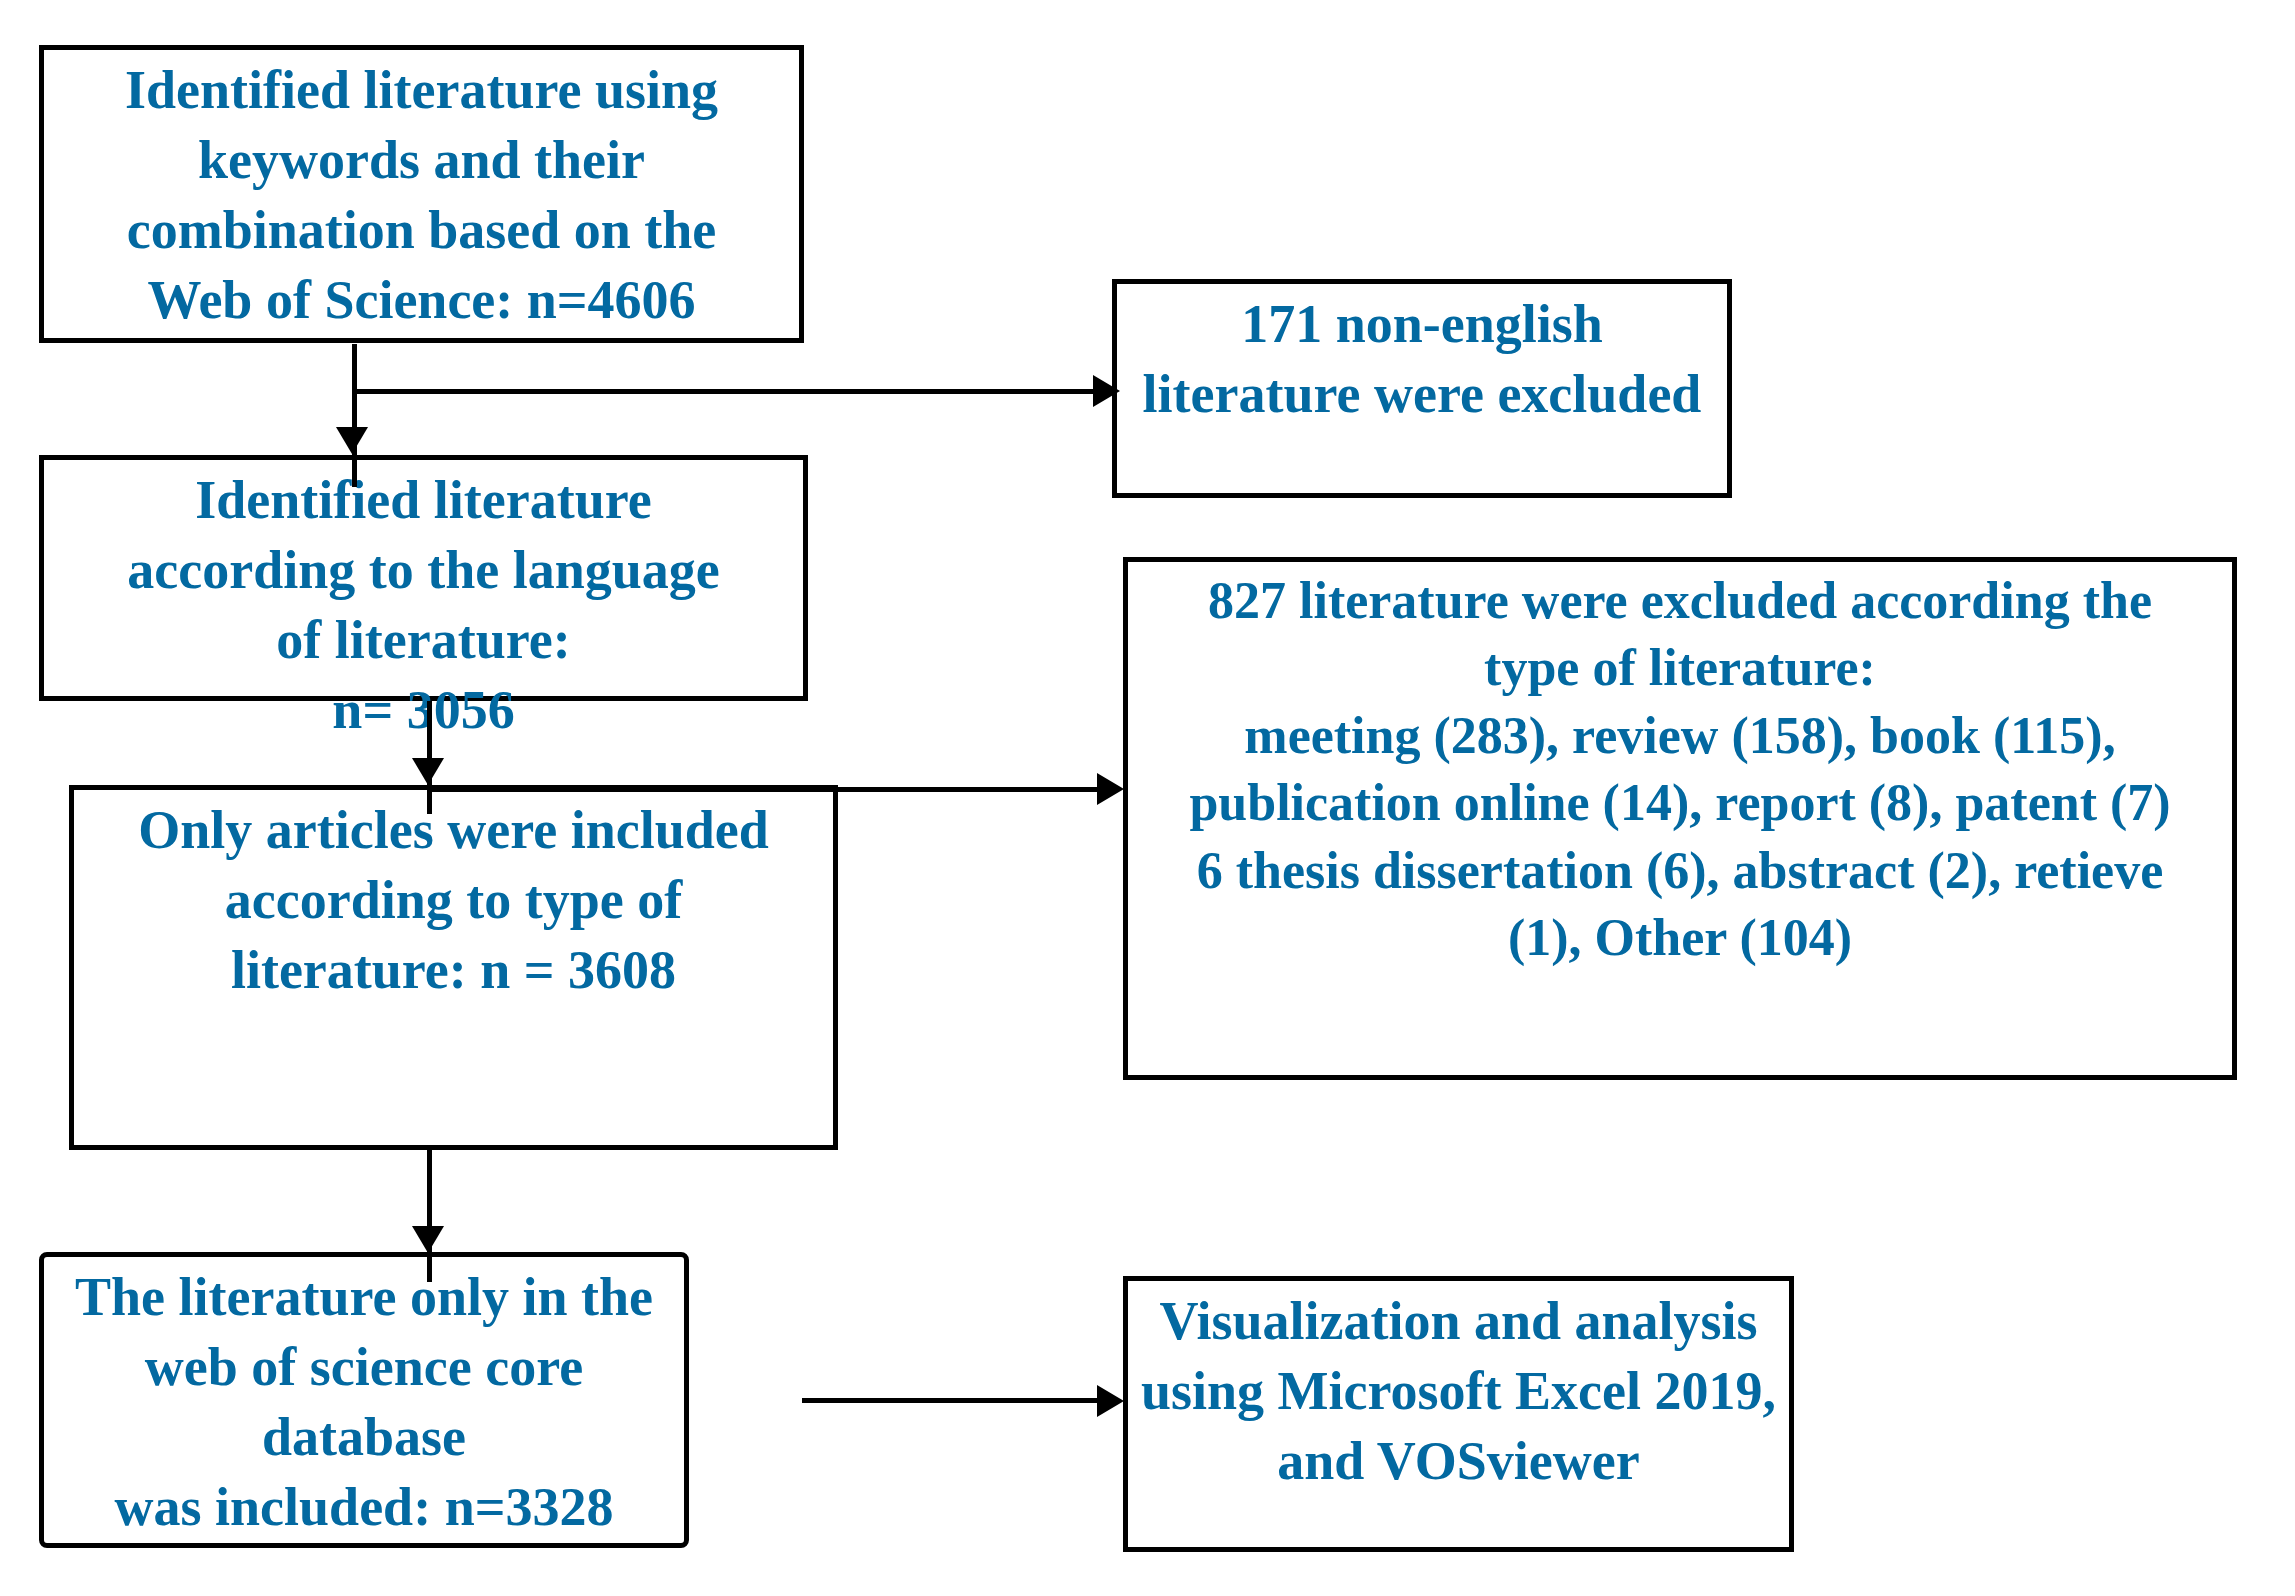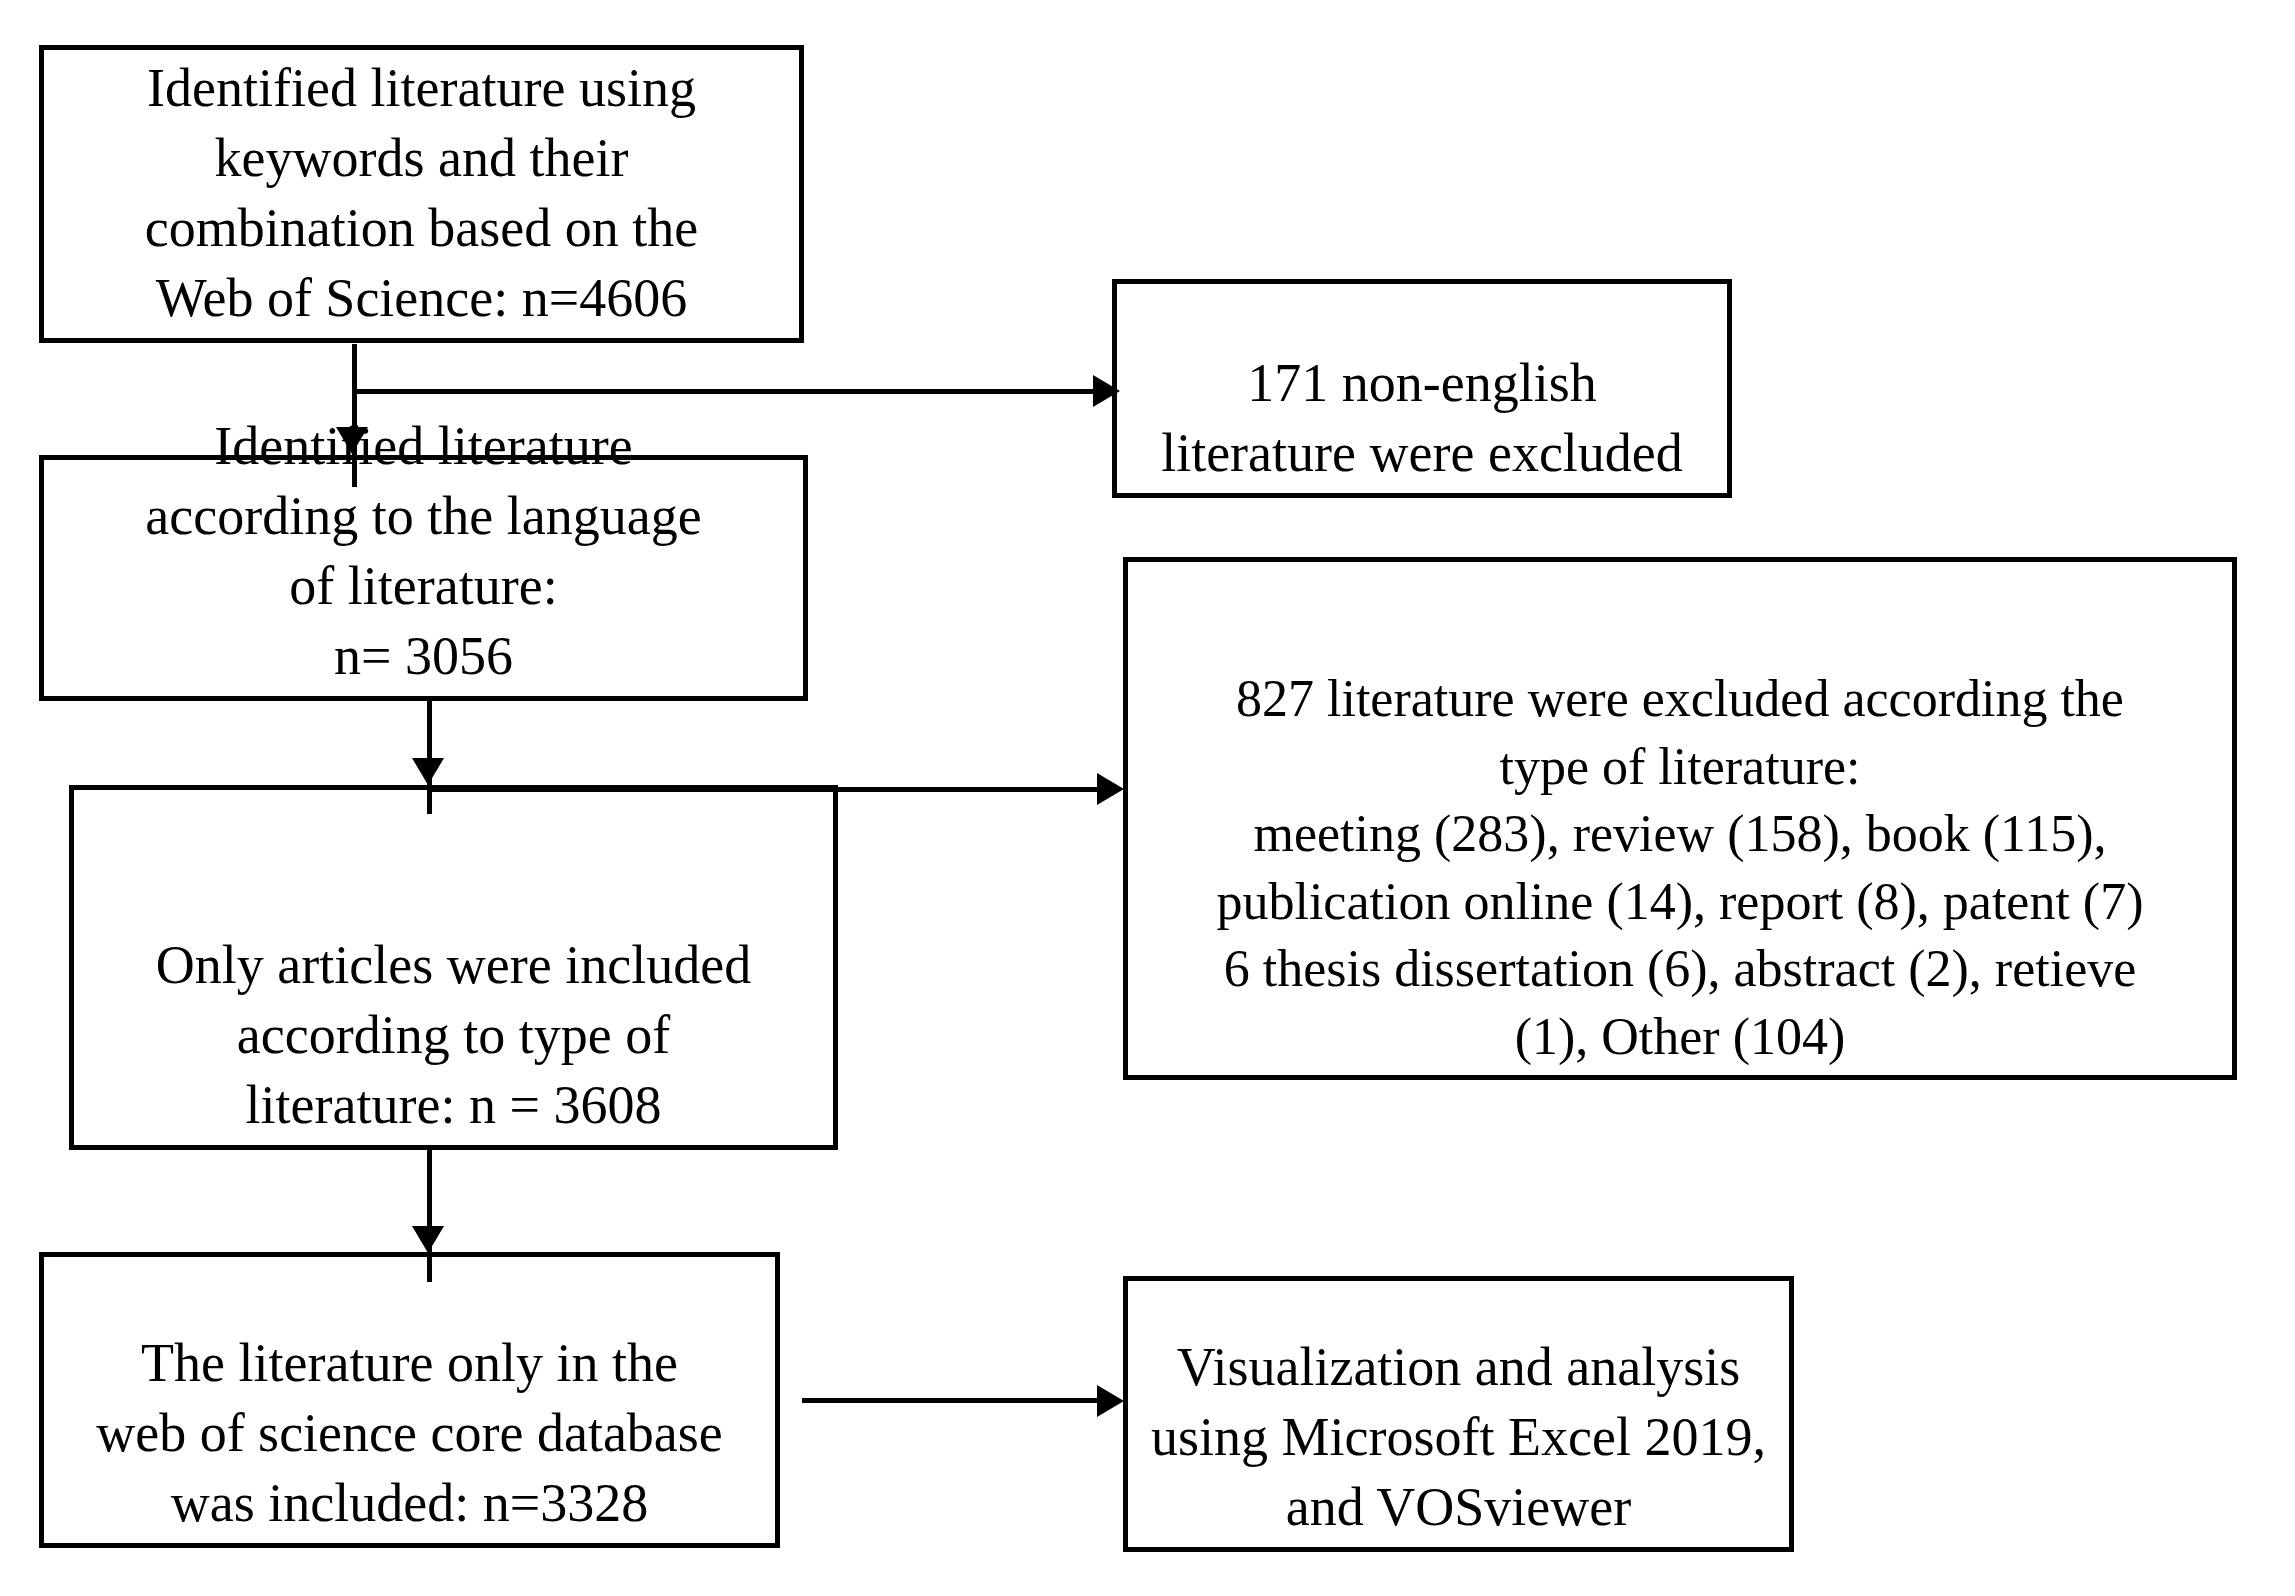--- a/index.html
+++ b/index.html
@@ -14,40 +14,41 @@
     background: #ffffff;
     overflow: hidden;
     font-family: "Liberation Serif", "DejaVu Serif", serif;
   }
   .node {
     position: absolute;
     box-sizing: border-box;
     border: 5.3px solid #000000;
     background: #ffffff;
     display: flex;
-    align-items: flex-end;
+    align-items: flex-start;
     justify-content: center;
     text-align: center;
-    color: #000000;
+    color: #0369a1;
     line-height: 1.30;
     padding: 4.5px 10.6px;
+    font-weight: bold;
   }
   .node .txt {
     display: block;
     width: 100%;
     white-space: pre-line;
   }
 
   
   #node-identified-literature { left: 39px;  top: 45px;   width: 765px; height: 298px; font-size: 54px; }
   #node-non-english-excluded  { left: 1112px; top: 279px;  width: 620px;  height: 219px; font-size: 54px; }
   #node-language-filtered     { left: 39px;  top: 455px;  width: 769px; height: 246px; font-size: 54px; }
   #node-type-excluded         { left: 1123px; top: 557px;  width: 1114px; height: 523px; font-size: 52px; }
   #node-articles-only         { left: 39px;  top: 785px; width: 769px; height: 365px; font-size: 54px; margin-left: 30px; }
-  #node-core-database         { left: 39px;  top: 1252px; width: 741px; height: 296px; font-size: 54px; }
+  #node-core-database         { left: 39px;  top: 1252px; width: 650px; height: 296px; font-size: 54px; border-radius: 8px; }
   #node-visualization-tools   { left: 1123px; top: 1276px; width: 671px; height: 276px; font-size: 54px; }
 
   
   .line-v {
     position: absolute;
     width: 5.3px;
     background: #000000;
   }
   .line-h {
     position: absolute;

